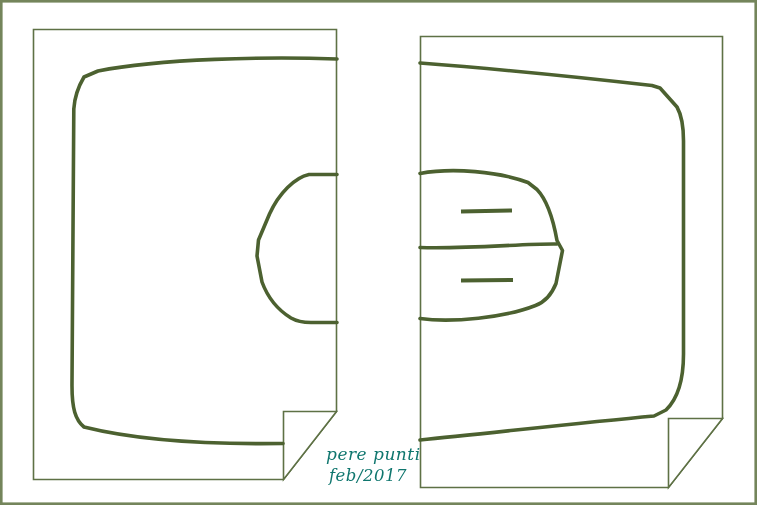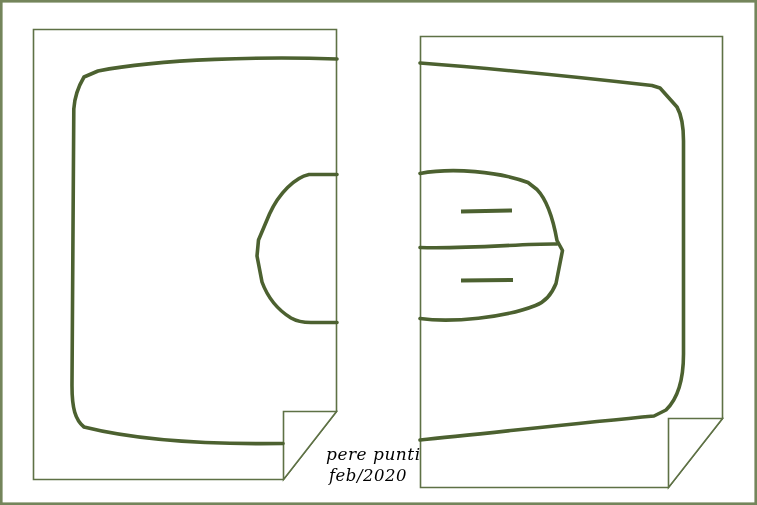--- a/index.html
+++ b/index.html
@@ -118,17 +118,17 @@
                L 556,283.5
                C 551,296 543.5,302.5 535.5,305.5
                C 505,317.5 452,323 420,318.5"></path>
       <path class="pattern-path" d="M420,247.5 C 470,249 523,243.5 557,244"></path>
 
       <path class="notch-dash" d="M461,211.5 L512,210.5"></path>
       <path class="notch-dash" d="M461,280.5 L513,280"></path>
     </g>
   </svg>
 
-  <div class="signature" style="color: #000000;">
+  <div class="signature" style="color: #0f766e;">
     <div class="sig-line1">pere punti</div>
-    <div class="sig-line2">feb/2020</div>
+    <div class="sig-line2">feb/2017</div>
   </div>
 </div>
 
 </body></html>

